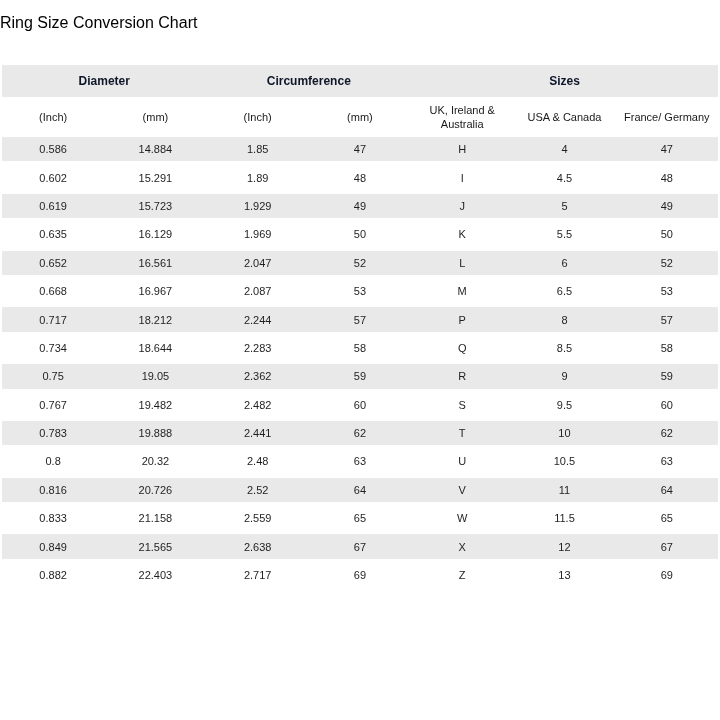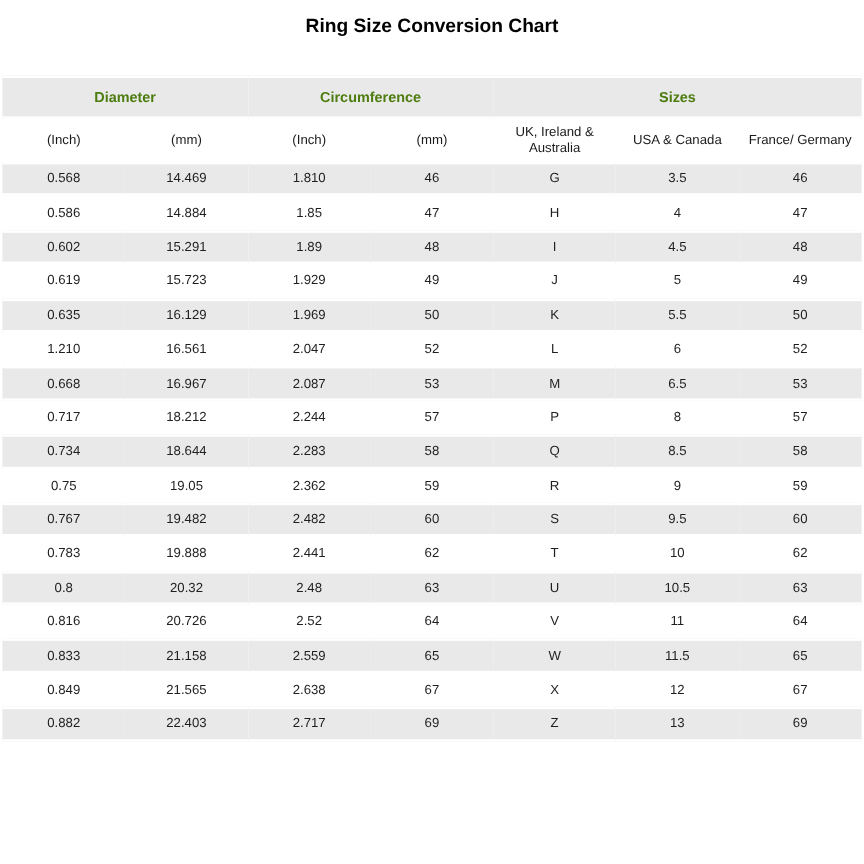--- a/index.html
+++ b/index.html
@@ -10,24 +10,23 @@
     height: 720px;
     font-family: "Liberation Sans", sans-serif;
     color: #222222;
     overflow: hidden;
   }
   .page {
     width: 720px;
     height: 720px;
   }
   .title {
-    text-align: center;
     font-size: 16px;
     line-height: 19px;
-    font-weight: bold;
+    font-weight: normal;
     color: #000000;
     margin: 13px 0 0 0;
   }
   table.ring-table {
     border-collapse: separate;
     border-spacing: 0;
     table-layout: fixed;
     width: 716px;
     margin: 31px 2px 0 2px;
   }
@@ -38,21 +37,21 @@
     border-top: 2px solid #ffffff;
     border-bottom: 2px solid #ffffff;
     vertical-align: middle;
     font-weight: normal;
   }
   tr.group-row th {
     background: var(--stripe, #e9e9e9);
     font-weight: bold;
     font-size: 12px;
     height: 36px;
-    color: #4d7c0f;
+    color: #0f172a;
   }
   tr.sub-row th {
     background: #ffffff;
     font-size: 11px;
     line-height: 14px;
     height: 36px;
     color: #1a1a1a;
     padding: 0 6px;
   }
   tbody td {
@@ -93,29 +92,20 @@
         <th>(mm)</th>
         <th>(Inch)</th>
         <th>(mm)</th>
         <th>UK, Ireland &amp; Australia</th>
         <th>USA &amp; Canada</th>
         <th>France/ Germany</th>
       </tr>
     </thead>
     <tbody>
         <tr>
-          <td>0.568</td>
-          <td>14.469</td>
-          <td>1.810</td>
-          <td>46</td>
-          <td>G</td>
-          <td>3.5</td>
-          <td>46</td>
-        </tr>
-        <tr>
           <td>0.586</td>
           <td>14.884</td>
           <td>1.85</td>
           <td>47</td>
           <td>H</td>
           <td>4</td>
           <td>47</td>
         </tr>
         <tr>
           <td>0.602</td>
@@ -138,21 +128,21 @@
         <tr>
           <td>0.635</td>
           <td>16.129</td>
           <td>1.969</td>
           <td>50</td>
           <td>K</td>
           <td>5.5</td>
           <td>50</td>
         </tr>
         <tr>
-          <td>1.210</td>
+          <td>0.652</td>
           <td>16.561</td>
           <td>2.047</td>
           <td>52</td>
           <td>L</td>
           <td>6</td>
           <td>52</td>
         </tr>
         <tr>
           <td>0.668</td>
           <td>16.967</td>

